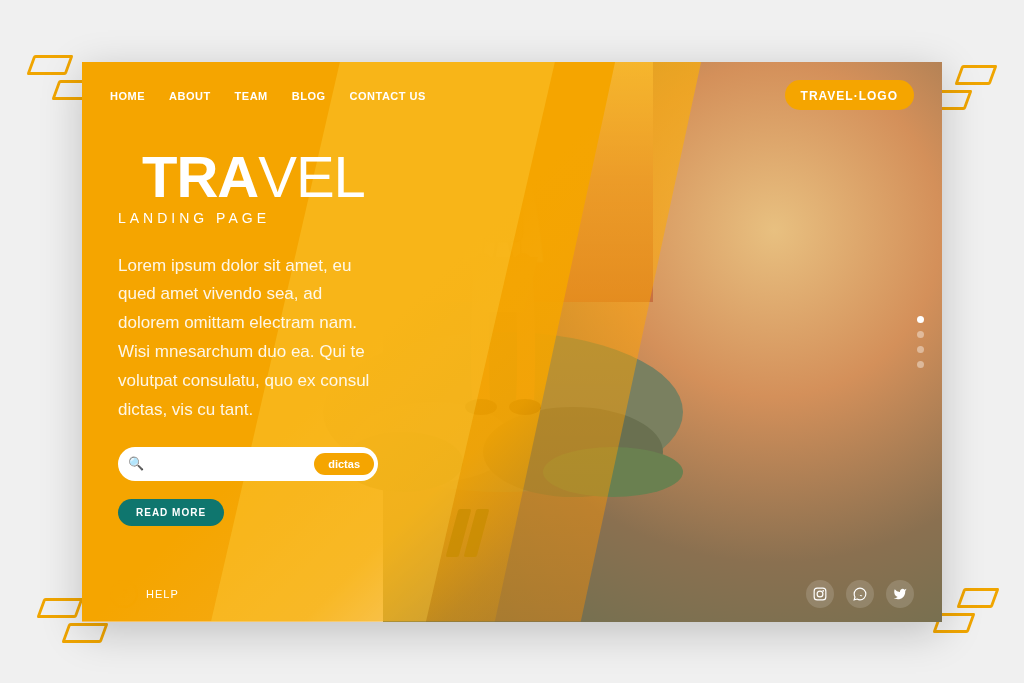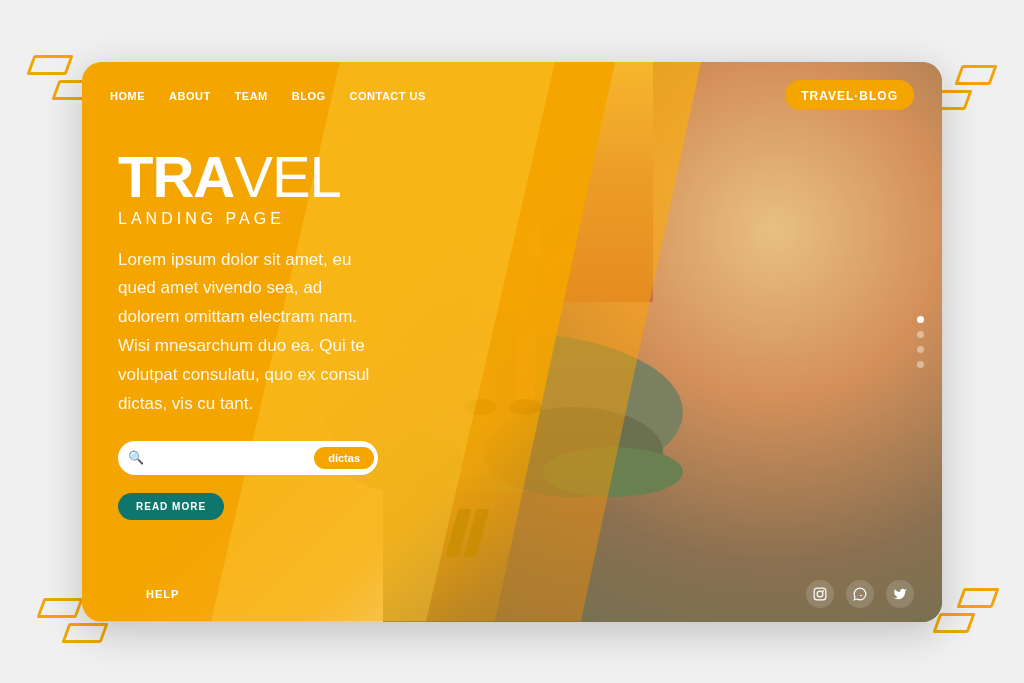--- a/index.html
+++ b/index.html
@@ -29,21 +29,21 @@
     .corner-bl-2 { bottom: 40px; left: 65px; transform: skewX(-20deg); border-color: #f0a500; background: transparent; }
     .corner-tr-1 { top: 65px; right: 30px; transform: skewX(-20deg); border-color: #f0a500; background: transparent; width: 36px; }
     .corner-tr-2 { top: 90px; right: 55px; transform: skewX(-20deg); border-color: #f0a500; background: transparent; width: 36px; }
     .corner-br-1 { bottom: 75px; right: 28px; transform: skewX(-20deg); border-color: #f0a500; background: transparent; width: 36px; }
     .corner-br-2 { bottom: 50px; right: 52px; transform: skewX(-20deg); border-color: #f0a500; background: transparent; width: 36px; }
 
     .page-wrapper {
       width: 860px;
       height: 560px;
       position: relative;
-      border-radius: 20px;
+      border-radius: 0;
       overflow: hidden;
       box-shadow: 0 10px 40px rgba(0,0,0,0.2);
     }
 
     
     .bg-photo {
       position: absolute;
       right: 0;
       top: 0;
       width: 65%;
@@ -149,36 +149,37 @@
     }
 
     .hero-title {
       font-size: 58px;
       font-weight: 900;
       color: white;
       line-height: 1;
       letter-spacing: -1px;
       text-transform: uppercase;
       margin-bottom: 4px;
+      margin-left: 24px;
     }
 
     .hero-title .tra {
       font-weight: 900;
     }
     .hero-title .vel {
       font-weight: 300;
     }
 
     .hero-subtitle {
-      font-size: 16px;
+      font-size: 14px;
       color: white;
       font-weight: 400;
       letter-spacing: 4px;
       text-transform: uppercase;
-      margin-bottom: 18px;
+      margin-bottom: 26px;
     }
 
     .hero-description {
       font-size: 17px;
       color: rgba(255,255,255,0.9);
       line-height: 1.7;
       max-width: 260px;
       margin-bottom: 22px;
     }
 
@@ -262,21 +263,21 @@
       align-items: center;
       justify-content: center;
       color: #f5a500;
       font-weight: 700;
       font-size: 13px;
     }
 
     .help-text {
       color: white;
       font-size: 11px;
-      font-weight: 700;
+      font-weight: 400;
       text-transform: uppercase;
       letter-spacing: 1px;
     }
 
     .social-icons {
       display: flex;
       gap: 12px;
       align-items: center;
     }
 
@@ -409,21 +410,21 @@
           <a href="#">TEAM</a>
         </li>
         <li>
           <a href="#">BLOG</a>
         </li>
         <li>
           <a href="#">CONTACT US</a>
         </li>
       </ul>
       <div class="logo-area">
-        <span class="logo-text">TRAVEL·BLOG</span>
+        <span class="logo-text">TRAVEL·LOGO</span>
       </div>
     </nav>
 
     <div class="hero-section">
       <h1 class="hero-title">
         <span class="tra">TRA</span><span class="vel">VEL</span>
       </h1>
       <p class="hero-subtitle">LANDING PAGE</p>
       <p class="hero-description">Lorem ipsum dolor sit amet, eu qued amet vivendo sea, ad dolorem omittam electram nam. Wisi mnesarchum duo ea. Qui te volutpat consulatu, quo ex consul dictas, vis cu tant.</p>
 

